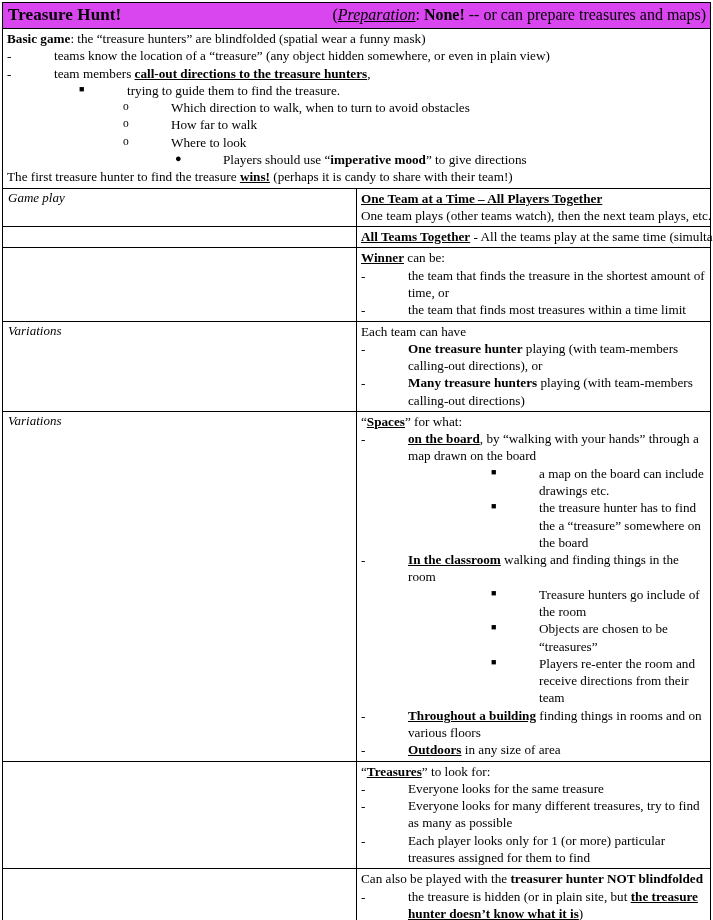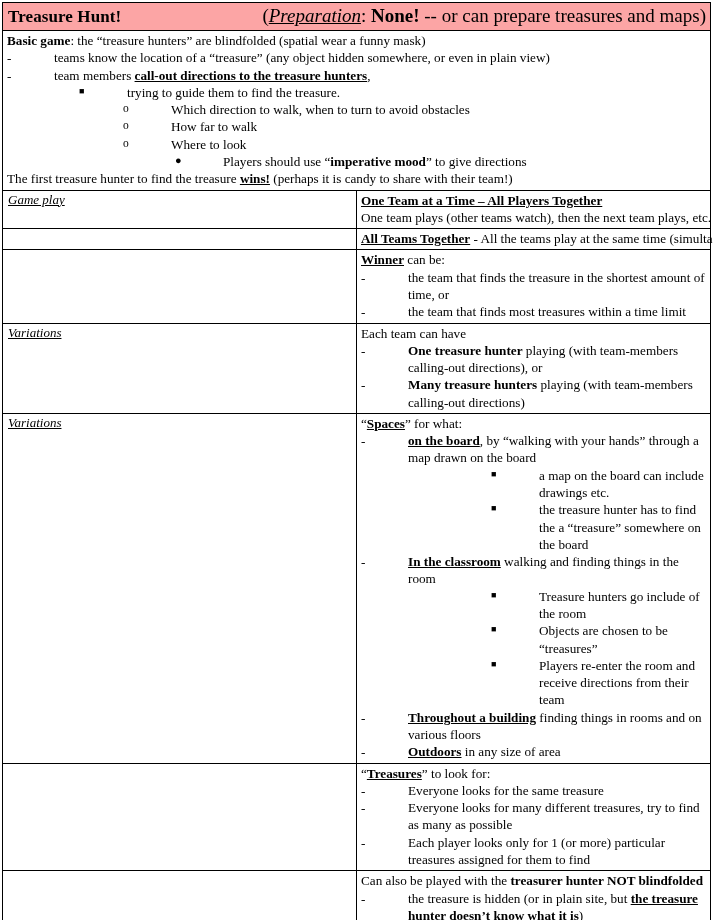--- a/index.html
+++ b/index.html
@@ -30,37 +30,37 @@
 
   .cellpad {
     padding: 1px 3px 2px 4px;
   }
   .labelpad {
     padding: 1px 2px 2px 5px;
   }
 
   
   .hdr-row td {
-    background: #fca5a5;
+    background: #d946ef;
     padding: 0;
   }
   .hdr-inner {
     display: flex;
     align-items: baseline;
     padding: 2px 4px 3px 5px;
   }
   .hdr-title {
     font-weight: bold;
     font-size: 17px;
     letter-spacing: 0.1px;
     white-space: nowrap;
   }
   .hdr-prep {
     margin-left: auto;
-    font-size: 19px;
+    font-size: 16px;
     white-space: nowrap;
   }
   .hdr-prep .paren { }
   .hdr-prep .u-i { text-decoration: underline; font-style: italic; }
   .hdr-prep .bld { font-weight: bold; }
 
   
   .tags-row td { padding: 0; }
   .tags-inner {
     text-align: center;
@@ -102,21 +102,20 @@
   
   .lv-dot { padding-left: 168px; }
   .lv-dot > .mk { width: 24px; font-size: 11px; }
 
   
   .lv-sq2 { padding-left: 130px; }
   .lv-sq2 > .mk { width: 24px; font-size: 9px; line-height: 1.75; }
 
   .lbl {
     font-style: italic;
-    text-decoration: underline;
     white-space: nowrap;
     font-size: 13px;
     margin-top: 10px;
   }
 </style>
 </head>
 <body>
 
 <table id="sheet">
 

